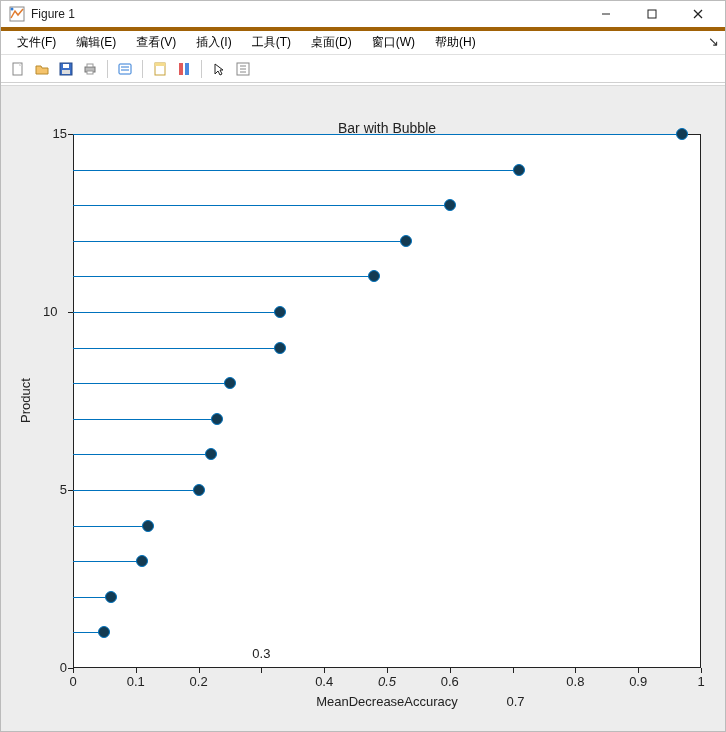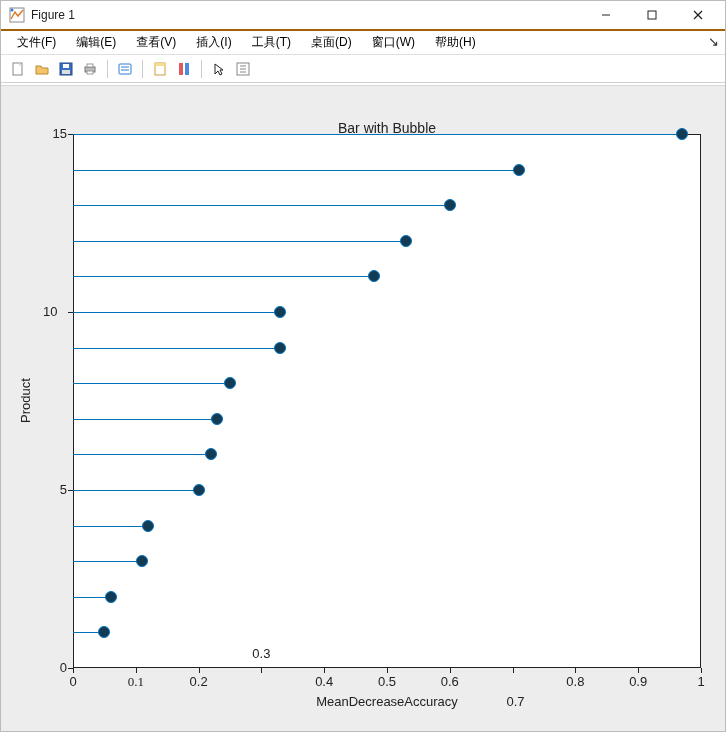--- a/index.html
+++ b/index.html
@@ -13,21 +13,21 @@
     border: 1px solid #bbb;
     position: relative;
   }
   
   .titlebar {
     height: 30px;
     display: flex;
     align-items: center;
     padding: 0 4px 0 8px;
     background: #fff;
-    border-bottom: 2px solid #a16207;
+    border-bottom: 4px solid #a16207;
   }
   .titlebar .app-icon {
     width: 16px; height: 16px;
     margin-right: 6px;
     display: inline-flex;
     align-items: center; justify-content: center;
   }
   .titlebar .title {
     font-size: 12px;
     color: #222;
@@ -236,29 +236,29 @@
   </div>
 </div>
 
 <div class="figure-area">
   <div id="chart-root">
       <div class="axes-box" style="left: 72px; top: 48px; width: 628px; height: 534px;"></div>
       <div class="chart-title" style="left: 72px; width: 628px; top: 34px;">Bar with Bubble</div>
       <div class="tick" style="left: 72px; top: 582px; width: 1px; height: 5px;"></div>
       <div class="tick-label" style="left: 60px; top: 588px; width: 24px; text-align: center;">0</div>
       <div class="tick" style="left: 134.8px; top: 582px; width: 1px; height: 5px;"></div>
-      <div class="tick-label" style="left: 122.8px; top: 588px; width: 24px; text-align: center; font-family: Liberation Serif, serif;">0.1</div>
+      <div class="tick-label" style="left: 122.8px; top: 588px; width: 24px; text-align: center;">0.1</div>
       <div class="tick" style="left: 197.6px; top: 582px; width: 1px; height: 5px;"></div>
       <div class="tick-label" style="left: 185.6px; top: 588px; width: 24px; text-align: center;">0.2</div>
       <div class="tick" style="left: 260.4px; top: 582px; width: 1px; height: 5px;"></div>
       <div class="tick-label" style="left: 248.4px; top: 560px; width: 24px; text-align: center;">0.3</div>
       <div class="tick" style="left: 323.2px; top: 582px; width: 1px; height: 5px;"></div>
       <div class="tick-label" style="left: 311.2px; top: 588px; width: 24px; text-align: center;">0.4</div>
       <div class="tick" style="left: 386px; top: 582px; width: 1px; height: 5px;"></div>
-      <div class="tick-label" style="left: 374px; top: 588px; width: 24px; text-align: center;">0.5</div>
+      <div class="tick-label" style="left: 374px; top: 588px; width: 24px; text-align: center; font-style: italic;">0.5</div>
       <div class="tick" style="left: 448.8px; top: 582px; width: 1px; height: 5px;"></div>
       <div class="tick-label" style="left: 436.8px; top: 588px; width: 24px; text-align: center;">0.6</div>
       <div class="tick" style="left: 511.6px; top: 582px; width: 1px; height: 5px;"></div>
       <div class="tick-label" style="left: 499.6px; top: 608px; width: 24px; text-align: right;">0.7</div>
       <div class="tick" style="left: 574.4px; top: 582px; width: 1px; height: 5px;"></div>
       <div class="tick-label" style="left: 562.4px; top: 588px; width: 24px; text-align: center;">0.8</div>
       <div class="tick" style="left: 637.2px; top: 582px; width: 1px; height: 5px;"></div>
       <div class="tick-label" style="left: 625.2px; top: 588px; width: 24px; text-align: center;">0.9</div>
       <div class="tick" style="left: 700px; top: 582px; width: 1px; height: 5px;"></div>
       <div class="tick-label" style="left: 688px; top: 588px; width: 24px; text-align: center;">1</div>

